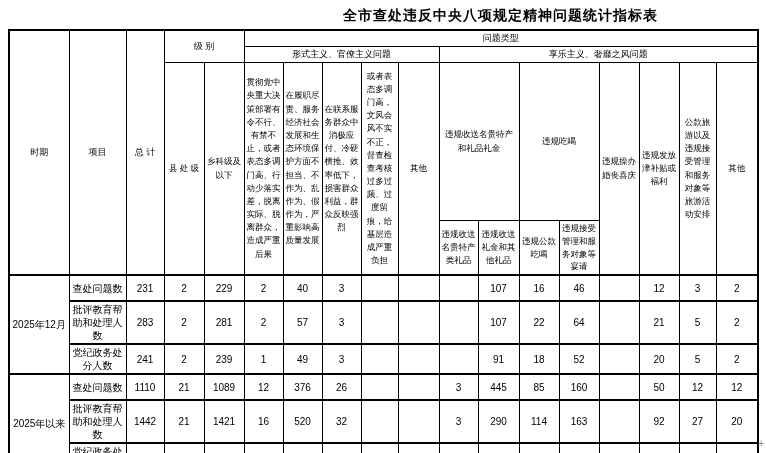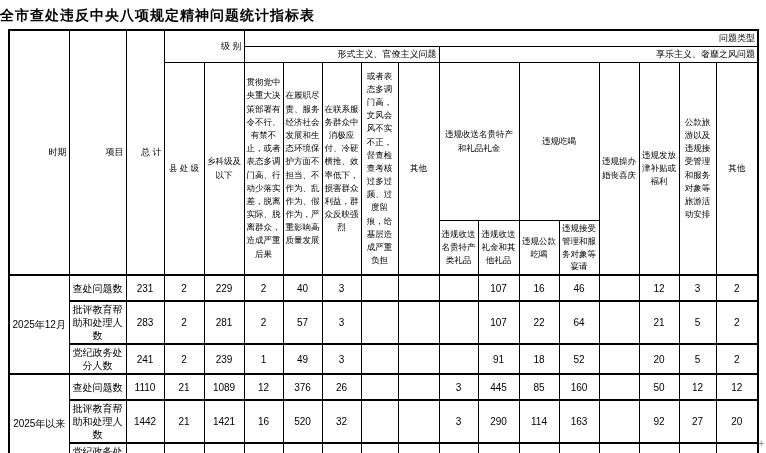--- a/index.html
+++ b/index.html
@@ -2,32 +2,32 @@
 <html><head>
 <meta charset="utf-8">
 <style>
   html,body{margin:0;padding:0;background:#fff;}
   body{
     width:766px;height:453px;position:relative;overflow:hidden;
     font-family:"Liberation Sans","DejaVu Sans",sans-serif;color:#000;
     -webkit-font-smoothing:antialiased;
   }
   .page-title{
-    width:658px;text-align:left;font-size:14px;font-weight:bold;
+    width:658px;text-align:right;font-size:14px;font-weight:bold;
     padding-top:7px;letter-spacing:1px;
   }
   table.stat{
     border-collapse:collapse;table-layout:fixed;width:749px;
     margin:4px 0 0 8px;border:2px solid #000;
   }
   td{
     border:1px solid #000;text-align:center;vertical-align:middle;
     padding:1px 2px;word-break:break-all;overflow:hidden;
   }
-  .hrow-a td,.hrow-b td{font-size:9px;height:13px;line-height:1.1;text-align:right;}
+  .hrow-a td,.hrow-b td{font-size:9px;height:13px;line-height:1.1;}
   .hrow-c td{font-size:8.5px;line-height:1.55;}
   .hrow-c{height:158px;}
   .hrow-d{height:46px;}
   .hrow-d td{font-size:8.5px;line-height:1.5;}
   .corner{font-size:9.5px;margin-left:48px;}
   .level-head{font-size:9px;}
   tr.data-row{height:26px;}
   tr.data-row td{border-top:2px solid #000;font-size:10px;}
   td.period{font-size:9.5px;}
   td.item{font-size:9.5px;line-height:1.3;}

